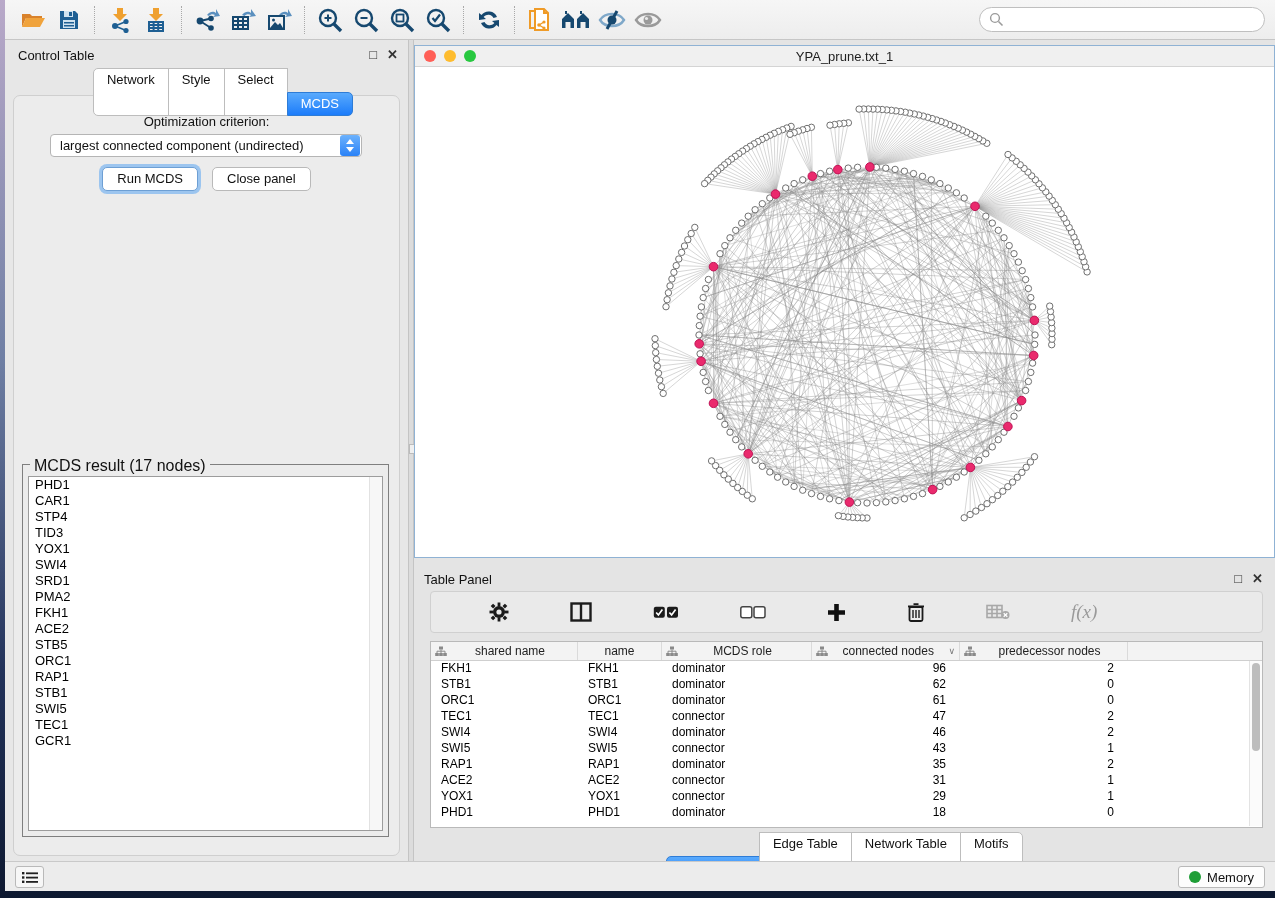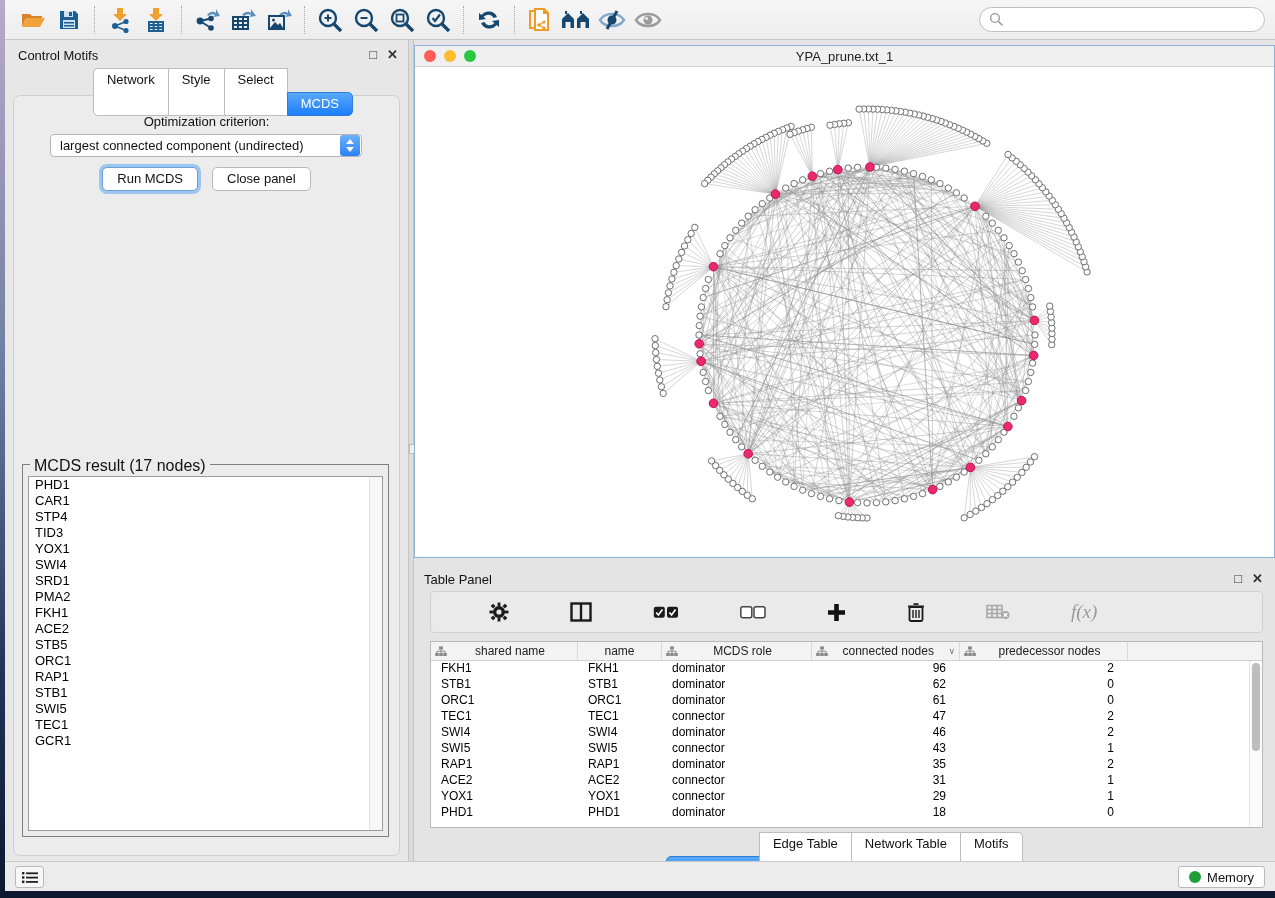--- a/index.html
+++ b/index.html
@@ -239,21 +239,21 @@
         <path d="M9.5 9.5 L13.5 13.5" stroke="#9b9b9b" stroke-width="1.6"></path>
       </svg>
       <span style="font-size:12px;color:#777;margin-left:6px;"></span>
     </div>
   </div>
 
   <div class="main">
 
     <div class="cpanel">
       <div class="panel-title-row">
-        <span class="panel-title">Control Motifs</span>
+        <span class="panel-title">Control Table</span>
         <span class="win-icons">
           <span>□</span>
           <span style="font-weight:bold;">✕</span>
         </span>
       </div>
       <div class="seg-row"><span class="seg" id="cp-tabs">
             <span class="tab">Network</span>
             <span class="tab">Style</span>
             <span class="tab">Select</span>
             <span class="tab active">MCDS</span>

